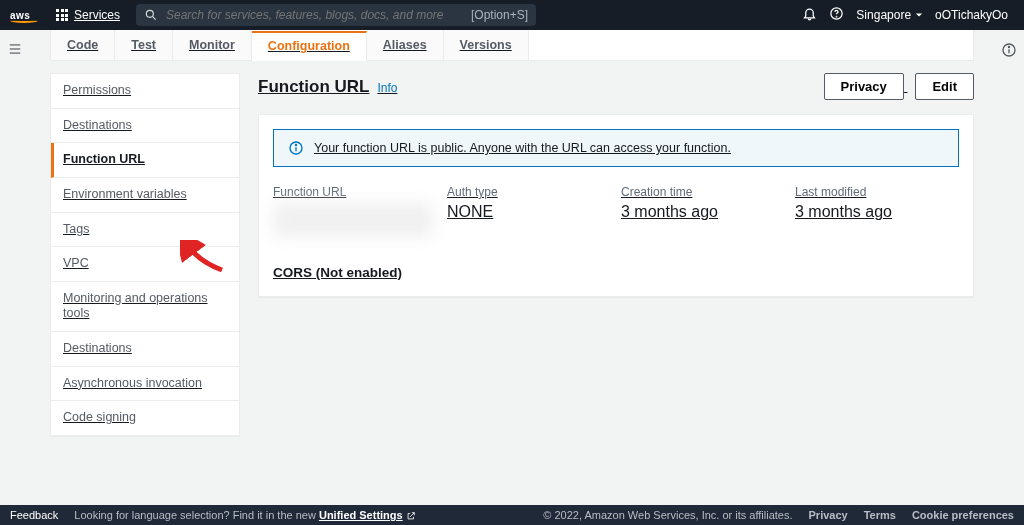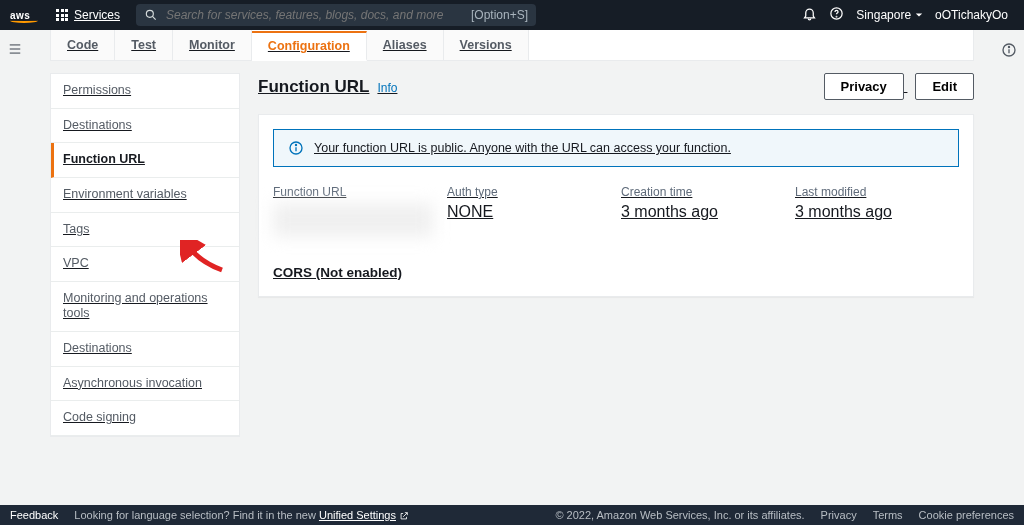--- a/index.html
+++ b/index.html
@@ -165,21 +165,21 @@
     background: #1f2937;
     color: #b8bec4;
     font-size: 11px;
     display: flex;
     align-items: center;
     padding: 0 10px;
     gap: 16px;
   }
   .footer .fb { color: #fff; }
   .footer .spacer { flex: 1; }
-  .footer a { color: #b8bec4; cursor: pointer; }
+  .footer a { color: #b8bec4; cursor: pointer; font-weight: bold; }
   .footer .us { color: #fff; text-decoration: underline; }
 
   
   .arrow {
     position: absolute;
     left: 180px; top: 240px;
     pointer-events: none;
   }
 
   .sicon { width: 14px; height: 14px; }

